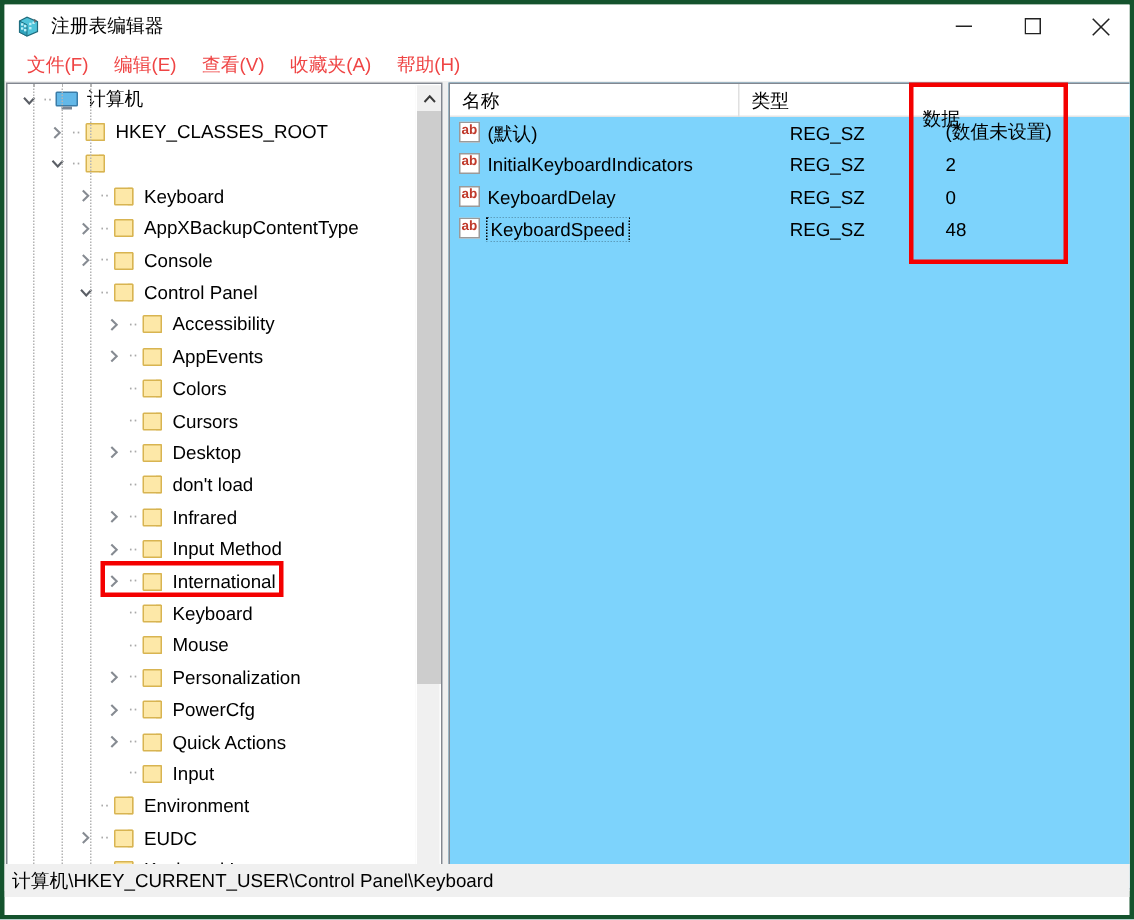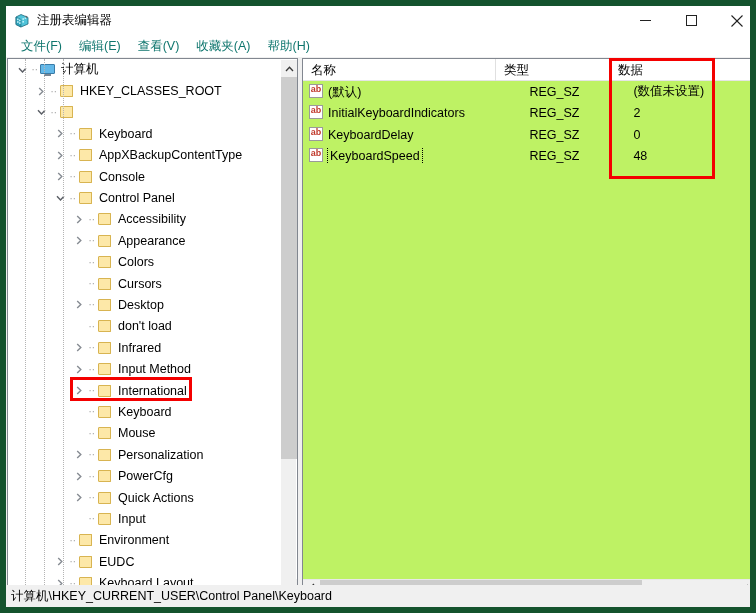--- a/index.html
+++ b/index.html
@@ -9,21 +9,21 @@
     font-size: 12px;
     background: #ffffff;
     overflow: hidden;
     -webkit-font-smoothing: antialiased;
   }
 
   #window {
     position: relative;
     width: 756px; height: 613px;
     background: #ffffff;
-    border: 6px solid #14532d;
+    border: 3px solid #14532d;
     overflow: hidden;
   }
 
   
   #titlebar {
     position: absolute; left: 0; top: 0;
     width: 754px; height: 29px;
     background: #ffffff;
     display: flex; align-items: center;
   }
@@ -49,21 +49,21 @@
 
   
   #menubar {
     position: absolute; left: 0; top: 29px;
     width: 754px; height: 22px;
     background: #ffffff;
     display: flex; align-items: center;
     padding-left: 7px;
   }
   .menuitem {
-    font-size: 12.5px; color: #0f766e;
+    font-size: 12.5px; color: #ef4444;
     padding: 2px 9px 2px 8px;
     white-space: nowrap;
   }
 
   
   #content {
     position: absolute; left: 0; top: 51px;
     width: 754px; height: 540px;
     background: #f0f0f0;
   }
@@ -155,21 +155,21 @@
     position: absolute; left: 0; top: 17px;
     width: 16px; height: 382px;
     background: #cdcdcd;
   }
   #tree-scroll .sb-bot { position: absolute; left: 0; bottom: 0; }
 
   
   #listpane {
     position: absolute; left: 296px; top: 1px;
     width: 456px; height: 538px;
-    background: #bef264;
+    background: #7dd3fc;
     border: 1px solid #828790;
     overflow: hidden;
   }
   #colheader {
     position: relative;
     height: 22px;
     background: #ffffff;
     border-bottom: 1px solid #e5e5e5;
     display: flex;
     font-size: 12.5px;
@@ -178,21 +178,21 @@
   .colh {
     position: relative;
     display: flex; align-items: center;
     padding-left: 8px;
     height: 22px;
     border-right: 1px solid #e0e0e0;
     white-space: nowrap;
   }
   .colh.c-name { width: 193px; }
   .colh.c-type { width: 114px; text-align: right; }
-  .colh.c-data { width: 135px; border-right: none; }
+  .colh.c-data { width: 135px; border-right: none; margin-top: 12px; }
 
   #rows { position: relative; }
   .vrow {
     height: 21.5px;
     display: flex; align-items: center;
     font-size: 12.5px; color: #000;
     white-space: nowrap;
   }
   .vrow .vname {
     width: 193px; display: flex; align-items: flex-start;
@@ -240,21 +240,21 @@
     color: #505050;
   }
   #list-hthumb {
     position: absolute; left: 17px; top: 0;
     width: 322px; height: 16px;
     background: #cdcdcd;
   }
 
   
   #statusbar {
-    position: absolute; left: 0; bottom: 0;
+    position: absolute; left: 0; bottom: 12px;
     width: 754px; height: 22px;
     background: #f0f0f0;
     display: flex; align-items: center;
     padding-left: 5px;
     font-size: 12.5px; color: #000;
     white-space: nowrap;
   }
 
   
   .annot {
@@ -427,21 +427,21 @@
             <span class="twist">
               <svg width="6" height="9" viewBox="0 0 6 9">
                 <polyline points="1.2,1 4.8,4.5 1.2,8" fill="none" stroke="#868b92" stroke-width="1.4"></polyline>
               </svg>
             </span>
             <span class="tdash">··</span>
             <span class="ficon">
               <span class="ftab"></span>
               <span class="fbody"></span>
             </span>
-            <span class="tlabel">Appearance</span>
+            <span class="tlabel">AppEvents</span>
           </div>
           <div class="tnode" style="padding-left: 63px;">
             <span class="twist"></span>
             <span class="tdash">··</span>
             <span class="ficon">
               <span class="ftab"></span>
               <span class="fbody"></span>
             </span>
             <span class="tlabel">Colors</span>
           </div>

